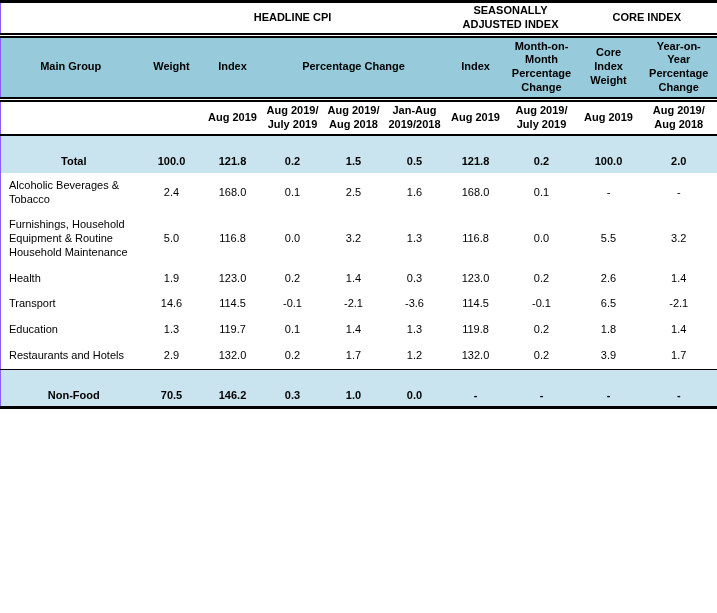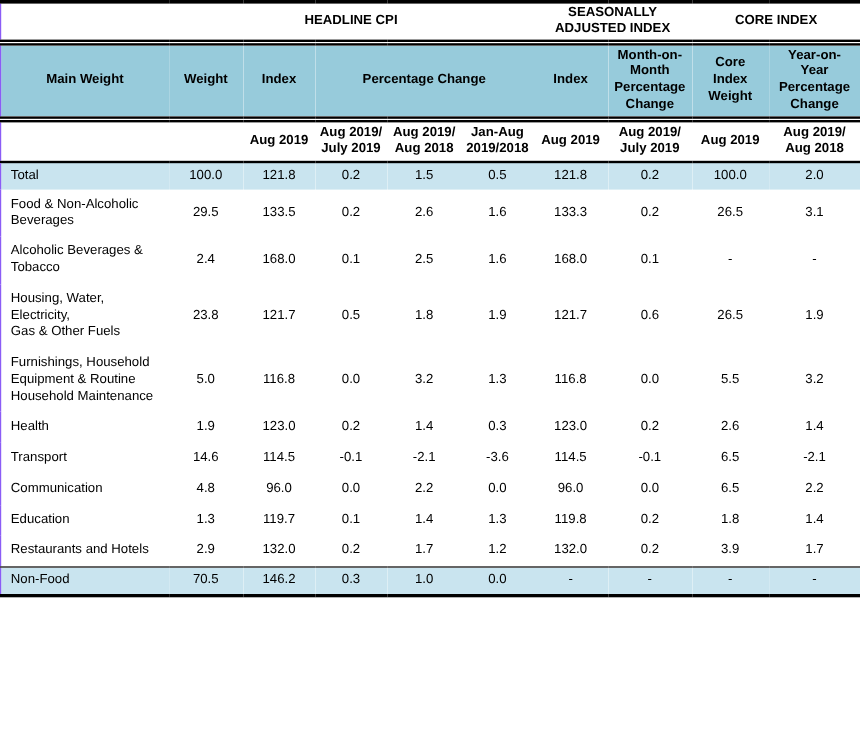--- a/index.html
+++ b/index.html
@@ -66,23 +66,24 @@
     vertical-align: middle;
   }
   tbody td.label {
     text-align: left;
     padding-left: 8px;
     white-space: pre-line;
   }
   tbody td.val { text-align: center; }
   tbody tr.hl td {
     background: var(--highlight-bg);
-    font-weight: normal;
-    padding-top: 4px;
+    font-weight: bold;
+    padding-top: 19px;
     padding-bottom: 4px;
+    text-align: center;
   }
   tbody tr:last-child td { border-top: 1px solid var(--border-color); }
 </style>
 </head>
 <body>
 
 <table>
   <colgroup>
     <col style="width:140px">
     <col style="width:62px">
@@ -97,21 +98,21 @@
   </colgroup>
   <thead>
     <tr class="group-row">
       <th></th>
       <th colspan="5">HEADLINE CPI</th>
       <th colspan="2">SEASONALLY
 ADJUSTED INDEX</th>
       <th colspan="2">CORE INDEX</th>
     </tr>
     <tr class="main-header">
-      <th>Main Weight</th>
+      <th>Main Group</th>
       <th>Weight</th>
       <th>Index</th>
       <th colspan="3">Percentage Change</th>
       <th>Index</th>
       <th>Month-on-
 Month
 Percentage
 Change</th>
       <th>Core
 Index
@@ -146,57 +147,31 @@
         <td class="val">121.8</td>
         <td class="val">0.2</td>
         <td class="val">1.5</td>
         <td class="val">0.5</td>
         <td class="val">121.8</td>
         <td class="val">0.2</td>
         <td class="val">100.0</td>
         <td class="val">2.0</td>
       </tr>
       <tr>
-        <td class="label">Food &amp; Non-Alcoholic
-Beverages</td>
-        <td class="val">29.5</td>
-        <td class="val">133.5</td>
-        <td class="val">0.2</td>
-        <td class="val">2.6</td>
-        <td class="val">1.6</td>
-        <td class="val">133.3</td>
-        <td class="val">0.2</td>
-        <td class="val">26.5</td>
-        <td class="val">3.1</td>
-      </tr>
-      <tr>
         <td class="label">Alcoholic Beverages &amp;
 Tobacco</td>
         <td class="val">2.4</td>
         <td class="val">168.0</td>
         <td class="val">0.1</td>
         <td class="val">2.5</td>
         <td class="val">1.6</td>
         <td class="val">168.0</td>
         <td class="val">0.1</td>
         <td class="val">-</td>
         <td class="val">-</td>
-      </tr>
-      <tr>
-        <td class="label">Housing, Water, Electricity,
-Gas &amp; Other Fuels</td>
-        <td class="val">23.8</td>
-        <td class="val">121.7</td>
-        <td class="val">0.5</td>
-        <td class="val">1.8</td>
-        <td class="val">1.9</td>
-        <td class="val">121.7</td>
-        <td class="val">0.6</td>
-        <td class="val">26.5</td>
-        <td class="val">1.9</td>
       </tr>
       <tr>
         <td class="label">Furnishings, Household
 Equipment  &amp; Routine
 Household Maintenance</td>
         <td class="val">5.0</td>
         <td class="val">116.8</td>
         <td class="val">0.0</td>
         <td class="val">3.2</td>
         <td class="val">1.3</td>
@@ -223,32 +198,20 @@
         <td class="val">114.5</td>
         <td class="val">-0.1</td>
         <td class="val">-2.1</td>
         <td class="val">-3.6</td>
         <td class="val">114.5</td>
         <td class="val">-0.1</td>
         <td class="val">6.5</td>
         <td class="val">-2.1</td>
       </tr>
       <tr>
-        <td class="label">Communication</td>
-        <td class="val">4.8</td>
-        <td class="val">96.0</td>
-        <td class="val">0.0</td>
-        <td class="val">2.2</td>
-        <td class="val">0.0</td>
-        <td class="val">96.0</td>
-        <td class="val">0.0</td>
-        <td class="val">6.5</td>
-        <td class="val">2.2</td>
-      </tr>
-      <tr>
         <td class="label">Education</td>
         <td class="val">1.3</td>
         <td class="val">119.7</td>
         <td class="val">0.1</td>
         <td class="val">1.4</td>
         <td class="val">1.3</td>
         <td class="val">119.8</td>
         <td class="val">0.2</td>
         <td class="val">1.8</td>
         <td class="val">1.4</td>

